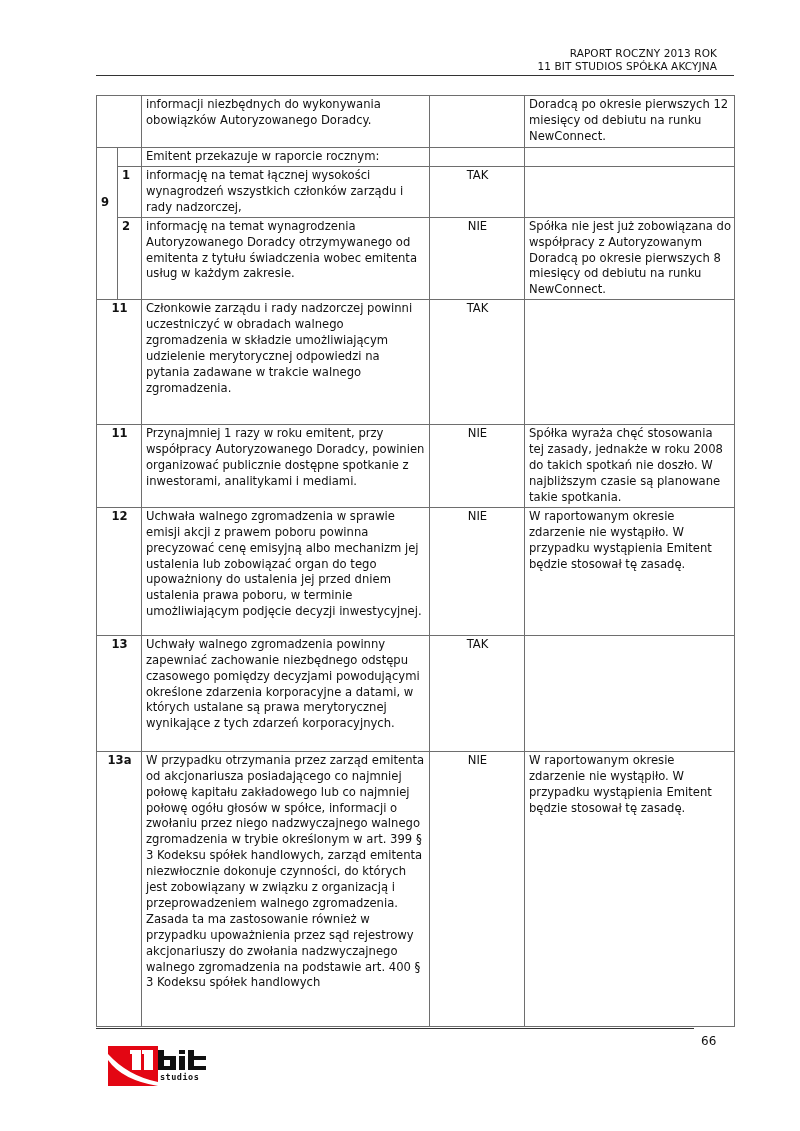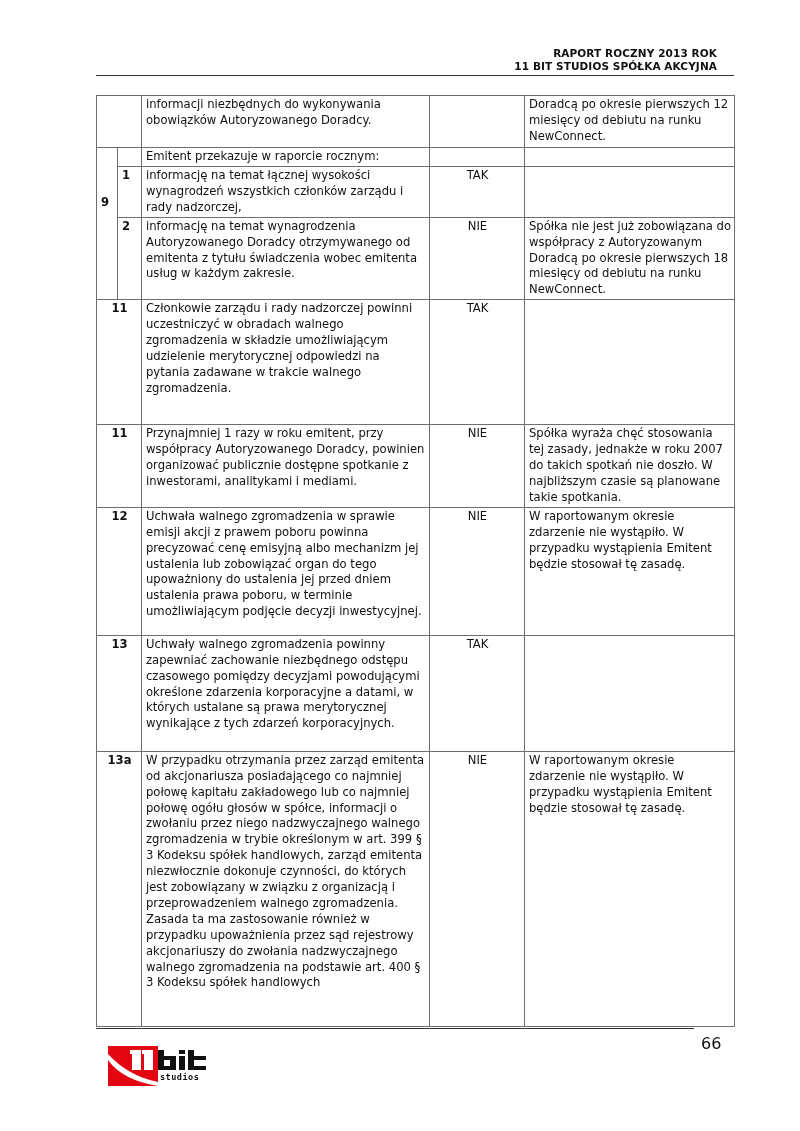--- a/index.html
+++ b/index.html
@@ -1,28 +1,28 @@
 <!DOCTYPE html>
 <html><head>
 <meta charset="utf-8">
 <style>
   html, body { margin: 0; padding: 0; background: #ffffff; }
   body { width: 800px; height: 1131px; position: relative; overflow: hidden;
          font-family: "DejaVu Sans", sans-serif; color: #111; }
   .header { position: absolute; right: 83px; top: 47px; text-align: right;
-            font-weight: bold; font-size: 10.5px; line-height: 13px; letter-spacing: 0.1px; }
+            font-weight: normal; font-size: 10.5px; line-height: 13px; letter-spacing: 0.1px; }
   .header-rule { position: absolute; left: 96px; width: 638px; top: 75px; height: 1px; background: #333; }
   table.grid { position: absolute; left: 96px; top: 95px; width: 638px;
                border-collapse: collapse; table-layout: fixed; font-size: 11.6px; line-height: 15.9px; }
   table.grid td { border: 1.5px solid #6e6e6e; vertical-align: top; padding: 1px 3px 1px 4px; }
   td.num { font-weight: bold; text-align: center; padding-left: 0; padding-right: 0; }
   td.numl { font-weight: bold; text-align: left; padding-left: 3px; }
   td.val { text-align: center; }
   .footer-rule { position: absolute; left: 96px; width: 598px; top: 1028px; height: 1px; background: #333; }
-  .page-num { position: absolute; left: 701px; top: 1034px; font-size: 16px; }
+  .page-num { position: absolute; left: 701px; top: 1034px; font-size: 12px; }
   .logo { position: absolute; left: 108px; top: 1046px; width: 120px; height: 40px; }
 </style>
 </head>
 <body>
 
 <div class="header">
   <div>RAPORT ROCZNY 2013 ROK</div>
   <div>11 BIT STUDIOS SPÓŁKA AKCYJNA</div>
 </div>
 <div class="header-rule"></div>
@@ -52,33 +52,33 @@
   <tr style="height:49px">
     <td class="numl">1</td>
     <td> informację na temat łącznej wysokości wynagrodzeń wszystkich członków zarządu i rady nadzorczej,</td>
     <td class="val">TAK</td>
     <td></td>
   </tr>
   <tr style="height:48px">
     <td class="numl">2</td>
     <td>informację na temat wynagrodzenia Autoryzowanego Doradcy otrzymywanego od emitenta z tytułu świadczenia wobec emitenta usług w każdym zakresie.</td>
     <td class="val">NIE</td>
-    <td>Spółka nie jest już zobowiązana do współpracy z Autoryzowanym Doradcą po okresie pierwszych 18 miesięcy od debiutu na runku NewConnect.</td>
+    <td>Spółka nie jest już zobowiązana do współpracy z Autoryzowanym Doradcą po okresie pierwszych 8 miesięcy od debiutu na runku NewConnect.</td>
   </tr>
   <tr style="height:125px">
     <td colspan="2" class="num">11</td>
     <td>Członkowie zarządu i rady nadzorczej powinni uczestniczyć w obradach walnego zgromadzenia w składzie umożliwiającym udzielenie merytorycznej odpowiedzi na pytania zadawane w trakcie walnego zgromadzenia.</td>
     <td class="val">TAK</td>
     <td></td>
   </tr>
   <tr style="height:82px">
     <td colspan="2" class="num">11</td>
     <td>Przynajmniej 1 razy w roku emitent, przy współpracy Autoryzowanego Doradcy, powinien organizować publicznie dostępne spotkanie z inwestorami, analitykami i mediami.</td>
     <td class="val">NIE</td>
-    <td>Spółka wyraża chęć stosowania tej zasady, jednakże w roku 2007 do takich spotkań nie doszło. W najbliższym czasie są planowane takie spotkania.</td>
+    <td>Spółka wyraża chęć stosowania tej zasady, jednakże w roku 2008 do takich spotkań nie doszło. W najbliższym czasie są planowane takie spotkania.</td>
   </tr>
   <tr style="height:128px">
     <td colspan="2" class="num">12</td>
     <td>Uchwała walnego zgromadzenia w sprawie emisji akcji z prawem poboru powinna precyzować cenę emisyjną albo mechanizm jej ustalenia lub zobowiązać organ do tego upoważniony do ustalenia jej przed dniem ustalenia prawa poboru, w terminie umożliwiającym podjęcie decyzji inwestycyjnej.</td>
     <td class="val">NIE</td>
     <td>W raportowanym okresie zdarzenie nie wystąpiło. W przypadku wystąpienia Emitent będzie stosował tę zasadę.</td>
   </tr>
   <tr style="height:116px">
     <td colspan="2" class="num">13</td>
     <td>Uchwały walnego zgromadzenia powinny zapewniać zachowanie niezbędnego odstępu czasowego pomiędzy decyzjami powodującymi określone zdarzenia korporacyjne a datami, w których ustalane są prawa merytorycznej wynikające z tych zdarzeń korporacyjnych.</td>

